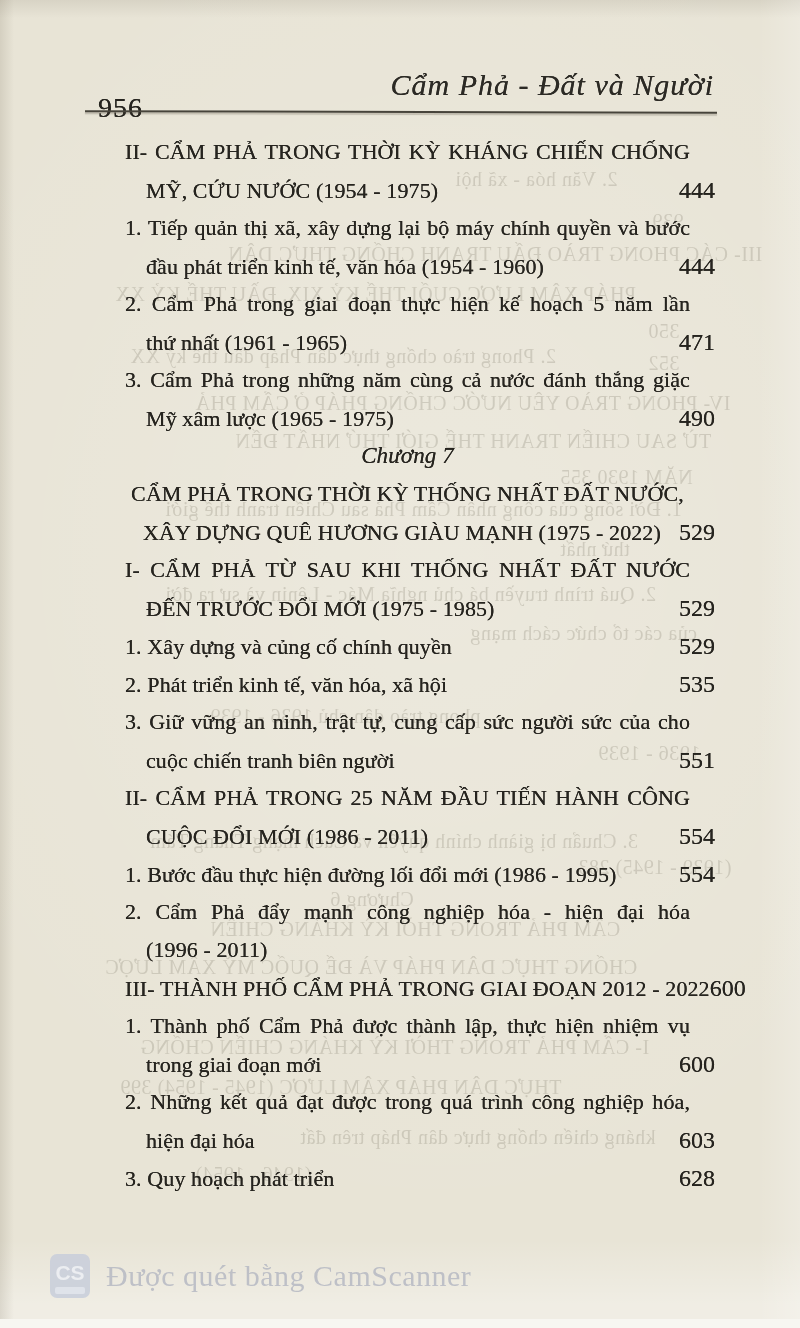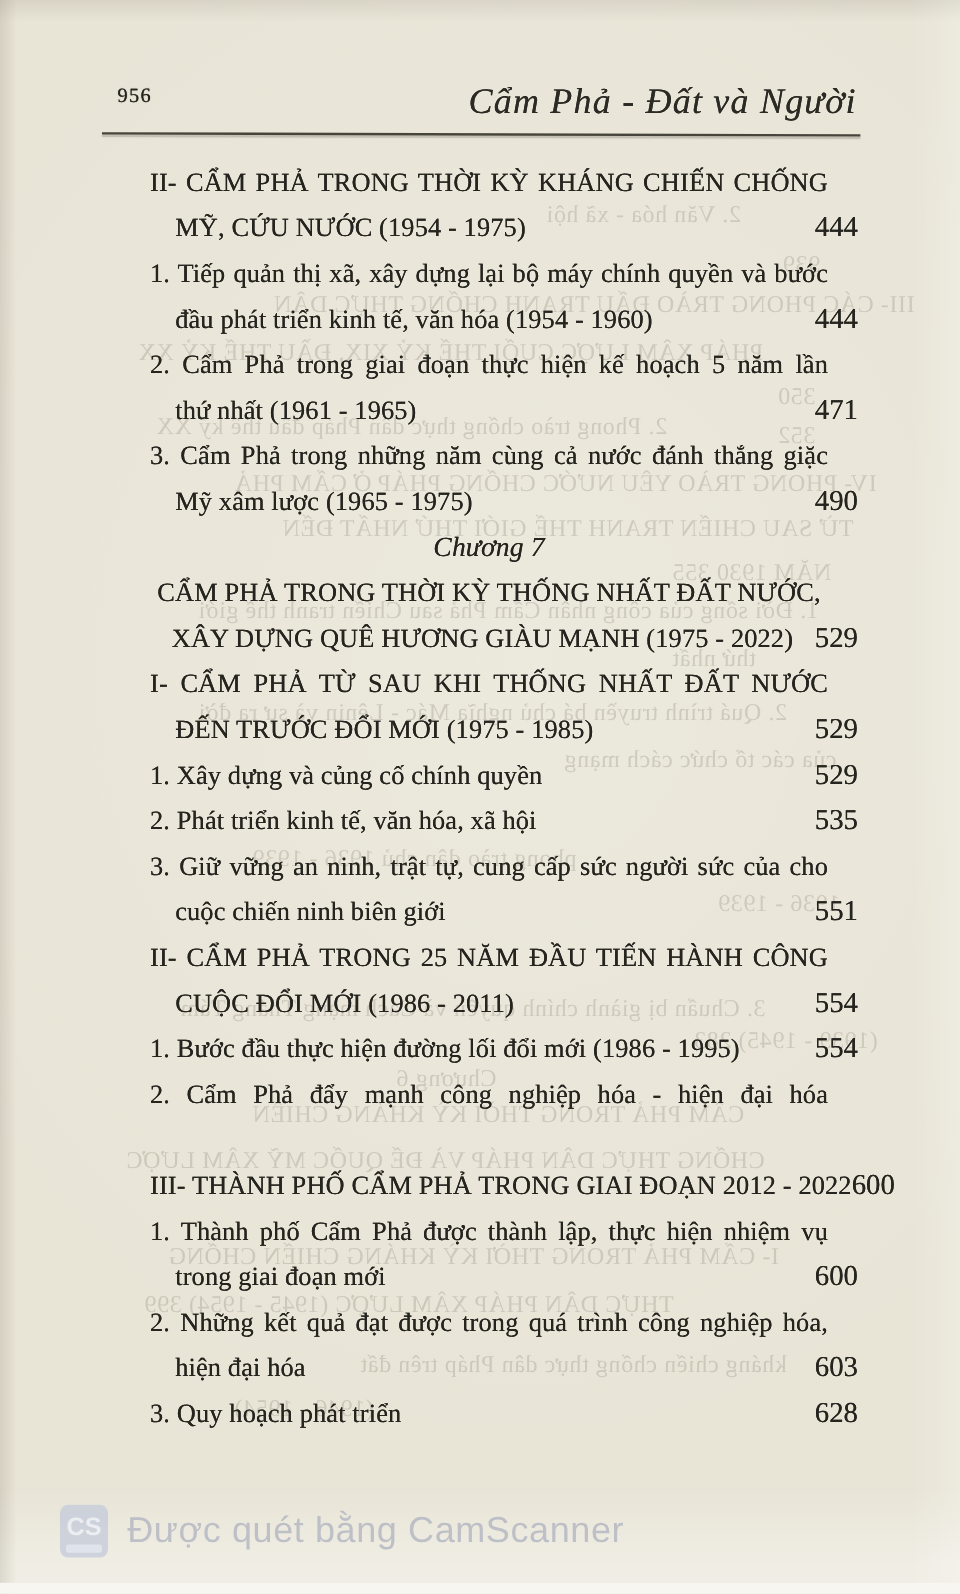--- a/index.html
+++ b/index.html
@@ -8,21 +8,21 @@
   .page{position:relative;width:800px;height:1328px;
         background:
           radial-gradient(120% 85% at 55% 42%, rgba(255,255,255,0.18), rgba(255,255,255,0) 60%),
           linear-gradient(90deg, rgba(110,100,80,0.16) 0px, rgba(110,100,80,0) 14px, rgba(110,100,80,0) 758px, rgba(255,255,255,0.22) 800px),
           linear-gradient(180deg, rgba(100,92,74,0.12) 0px, rgba(100,92,74,0) 18px, rgba(100,92,74,0) 1240px, rgba(255,255,255,0.35) 1305px),
           #e8e4d6;
         color:#26241f;}
   .bottom-strip{position:absolute;left:0;bottom:0;width:800px;height:9px;
         background:#f7f6f1;}
   
-  .pg-num{position:absolute;left:98px;top:70px;font-size:17px;letter-spacing:1px;
+  .pg-num{position:absolute;left:98px;top:92px;font-size:28px;letter-spacing:1px;
         text-shadow:0 0 .6px currentColor;}
   .run-title{position:absolute;right:86px;top:68px;font-size:30px;
         font-style:italic;font-weight:normal;letter-spacing:1px;color:#2c2a25;
         text-shadow:0 0 .5px currentColor;}
   .rule{position:absolute;left:85px;top:111px;width:632px;height:2px;
         background:#47443b;box-shadow:0 2px 1px rgba(70,64,50,0.25);
         transform:rotate(0.15deg);}
   
   .bleed{position:absolute;left:0;top:0;width:800px;height:1328px;z-index:1;}
   .bleed span{position:absolute;transform:scaleX(-1);white-space:nowrap;
@@ -41,21 +41,21 @@
         text-shadow:0 0 .55px currentColor;}
   
   .wm{position:absolute;left:30px;top:1254px;display:flex;align-items:center;
         z-index:3;opacity:0.85;padding-left:20px;}
   .cs-logo{position:relative;width:40px;height:44px;border-radius:7px;
         background:#c8cedb;display:flex;align-items:center;justify-content:center;}
   .cs-logo .cs-letters{color:#eceff5;font-family:"Liberation Sans",sans-serif;
         font-weight:bold;font-size:21px;letter-spacing:0;margin-top:-6px;}
   .cs-logo .cs-bar{position:absolute;left:5px;bottom:4px;width:30px;height:7px;
         background:#dde2ec;border-radius:2px;}
-  .wm-text{margin-left:16px;font-family:Liberation Sans, sans-serif;
+  .wm-text{margin-left:16px;font-family:Liberation Serif, serif;
         font-size:30px;color:#b6b9c3;letter-spacing:0.5px;}
 </style>
 </head>
 <body>
 
 <div class="page">
 
   <div class="pg-num">956</div>
 
   <div class="run-title">Cẩm Phả - Đất và Người</div>
@@ -149,40 +149,41 @@
       </div>
       <div class="toc-row">
         <span class="toc-text a-left">2. Phát triển kinh tế, văn hóa, xã hội</span>
         <span class="toc-page">535</span>
       </div>
       <div class="toc-row">
         <span class="toc-text a-justify">3. Giữ vững an ninh, trật tự, cung cấp sức người sức của cho</span>
         <span class="toc-page"></span>
       </div>
       <div class="toc-row">
-        <span class="toc-text a-left ind">cuộc chiến ninh biên giới</span>
+        <span class="toc-text a-left ind">cuộc chiến tranh biên người</span>
         <span class="toc-page">551</span>
       </div>
       <div class="toc-row">
         <span class="toc-text a-justify">II- CẨM PHẢ TRONG 25 NĂM ĐẦU TIẾN HÀNH CÔNG</span>
         <span class="toc-page"></span>
       </div>
       <div class="toc-row">
         <span class="toc-text a-left ind">CUỘC ĐỔI MỚI (1986 - 2011)</span>
         <span class="toc-page">554</span>
       </div>
       <div class="toc-row">
         <span class="toc-text a-left">1. Bước đầu thực hiện đường lối đổi mới (1986 - 1995)</span>
         <span class="toc-page">554</span>
       </div>
       <div class="toc-row">
         <span class="toc-text a-justify">2. Cẩm Phả đẩy mạnh công nghiệp hóa - hiện đại hóa</span>
         <span class="toc-page"></span>
       </div>
       <div class="toc-row">
+        <span class="toc-text a-left ind">(1996 - 2011)</span>
       </div>
       <div class="toc-row">
         <span class="toc-text a-left">III- THÀNH PHỐ CẨM PHẢ TRONG GIAI ĐOẠN 2012 - 2022</span>
         <span class="toc-page">600</span>
       </div>
       <div class="toc-row">
         <span class="toc-text a-justify">1. Thành phố Cẩm Phả được thành lập, thực hiện nhiệm vụ</span>
         <span class="toc-page"></span>
       </div>
       <div class="toc-row">

